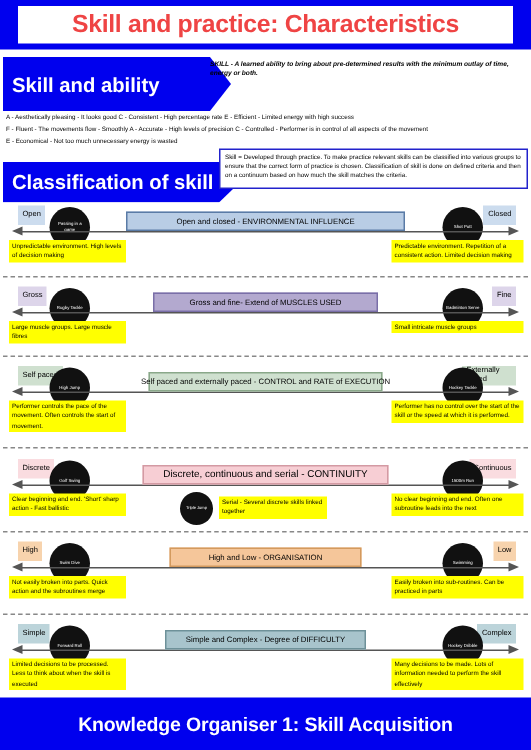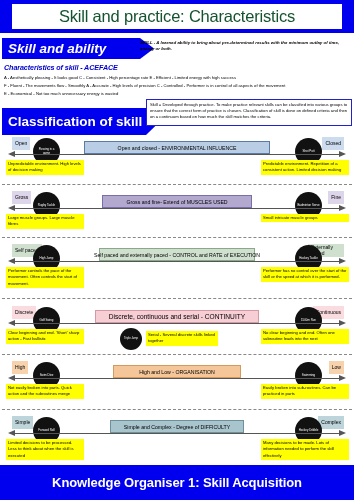--- a/index.html
+++ b/index.html
@@ -16,36 +16,36 @@
     position: absolute; left: 0; top: 0; width: 354px; height: 33px;
     background: #0000ee;
     display: flex; align-items: center; justify-content: center;
   }
   .title-inner {
     background: #ffffff;
     width: 330px; height: 25px;
     display: flex; align-items: center; justify-content: center;
   }
   .title-text {
-    font-size: 16.5px; font-weight: normal; color: #14532d;
+    font-size: 16.5px; font-weight: bold; color: #ef4444;
     letter-spacing: -0.2px; white-space: nowrap;
     font-family: "Liberation Sans", sans-serif;
   }
 
   
   .arrow-head {
     position: absolute;
     background: #0000ee;
     color: #ffffff;
     font-weight: bold;
     display: flex; align-items: center;
     padding-left: 6px;
     clip-path: polygon(0 0, calc(100% - 14px) 0, 100% 50%, calc(100% - 14px) 100%, 0 100%);
   }
-  #skill-ability-heading { left: 2px; top: 38px; width: 152px; height: 21px; font-size: 13.5px; font-style: italic; }
+  #skill-ability-heading { left: 2px; top: 38px; width: 152px; height: 36px; font-size: 13.5px; }
   #classification-heading { left: 2px; top: 108px; width: 158px; height: 27px; font-size: 13.5px; }
 
   
   .skill-def {
     position: absolute; left: 140px; top: 40px; width: 212px;
     font-size: 4.4px; font-weight: bold; font-style: italic; color: #000;
     line-height: 1.45;
   }
   .char-heading {
     position: absolute; left: 4px; top: 63px;
@@ -160,21 +160,20 @@
       <span class="title-text">Skill and practice: Characteristics</span>
     </div>
   </div>
 
   <div class="arrow-head" id="skill-ability-heading">
     <span>Skill and ability</span>
   </div>
 
   <div class="skill-def">SKILL - A learned ability to bring about pre-determined results with the minimum outlay of time, energy or both.</div>
 
-  <div class="char-heading">Characteristics of skill - ACEFACE</div>
 
   <div class="aceface-line" id="aceface-1">A - Aesthetically pleasing - It looks good  C - Consistent - High percentage rate  E - Efficient - Limited energy with high success</div>
   <div class="aceface-line" id="aceface-2">F - Fluent - The movements flow - Smoothly  A - Accurate - High levels of precision  C - Controlled - Performer is in control of all aspects of the movement</div>
   <div class="aceface-line" id="aceface-3">E - Economical - Not too much unnecessary energy is wasted</div>
 
   <div class="arrow-head" id="classification-heading">
     <span>Classification of skill</span>
   </div>
 
   <div class="skill-box">Skill = Developed through practice. To make practice relevant skills can be classified into various groups to ensure that the correct form of practice is chosen. Classification of skill is done on defined criteria and then on a continuum based on how much the skill matches the criteria.</div>

